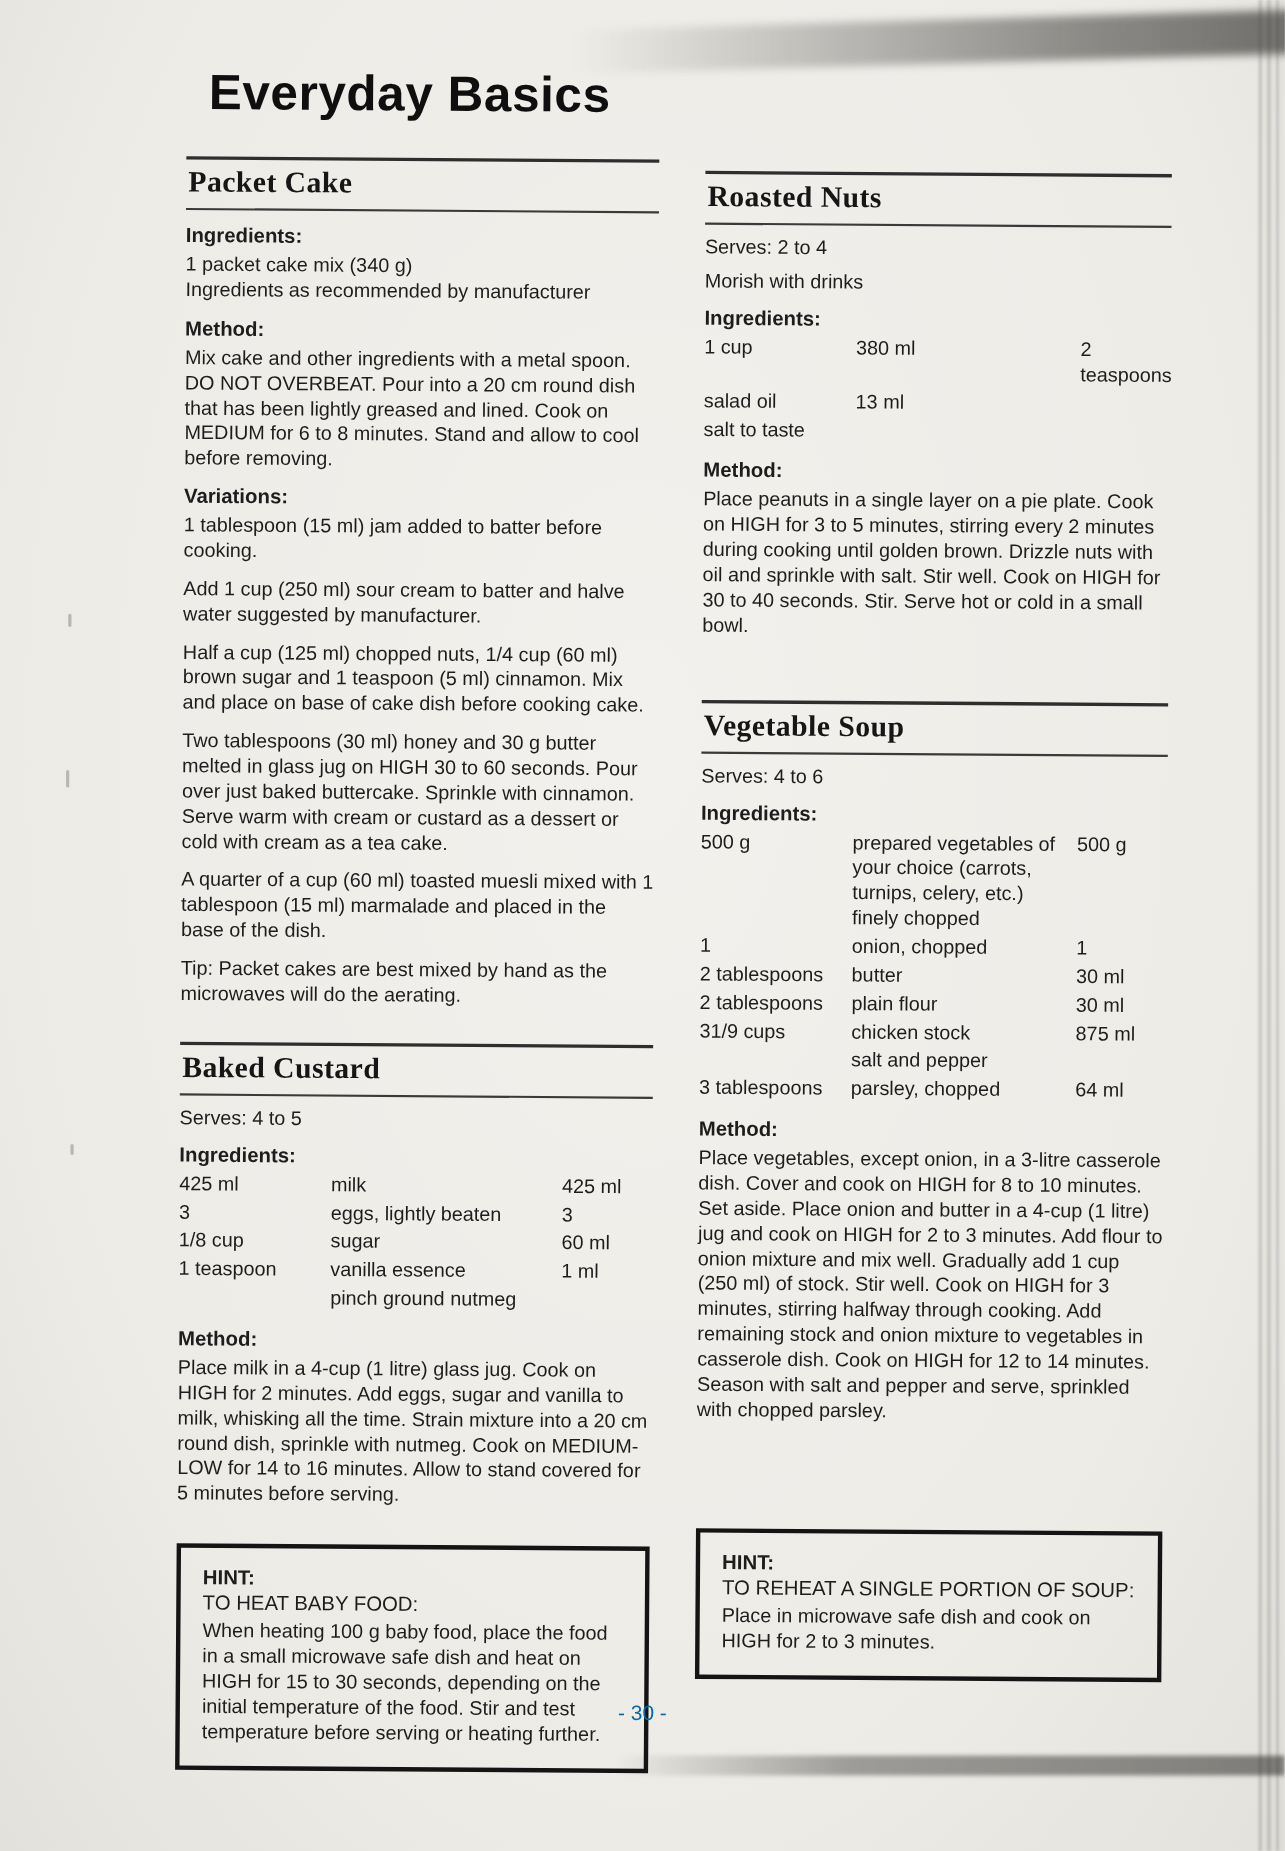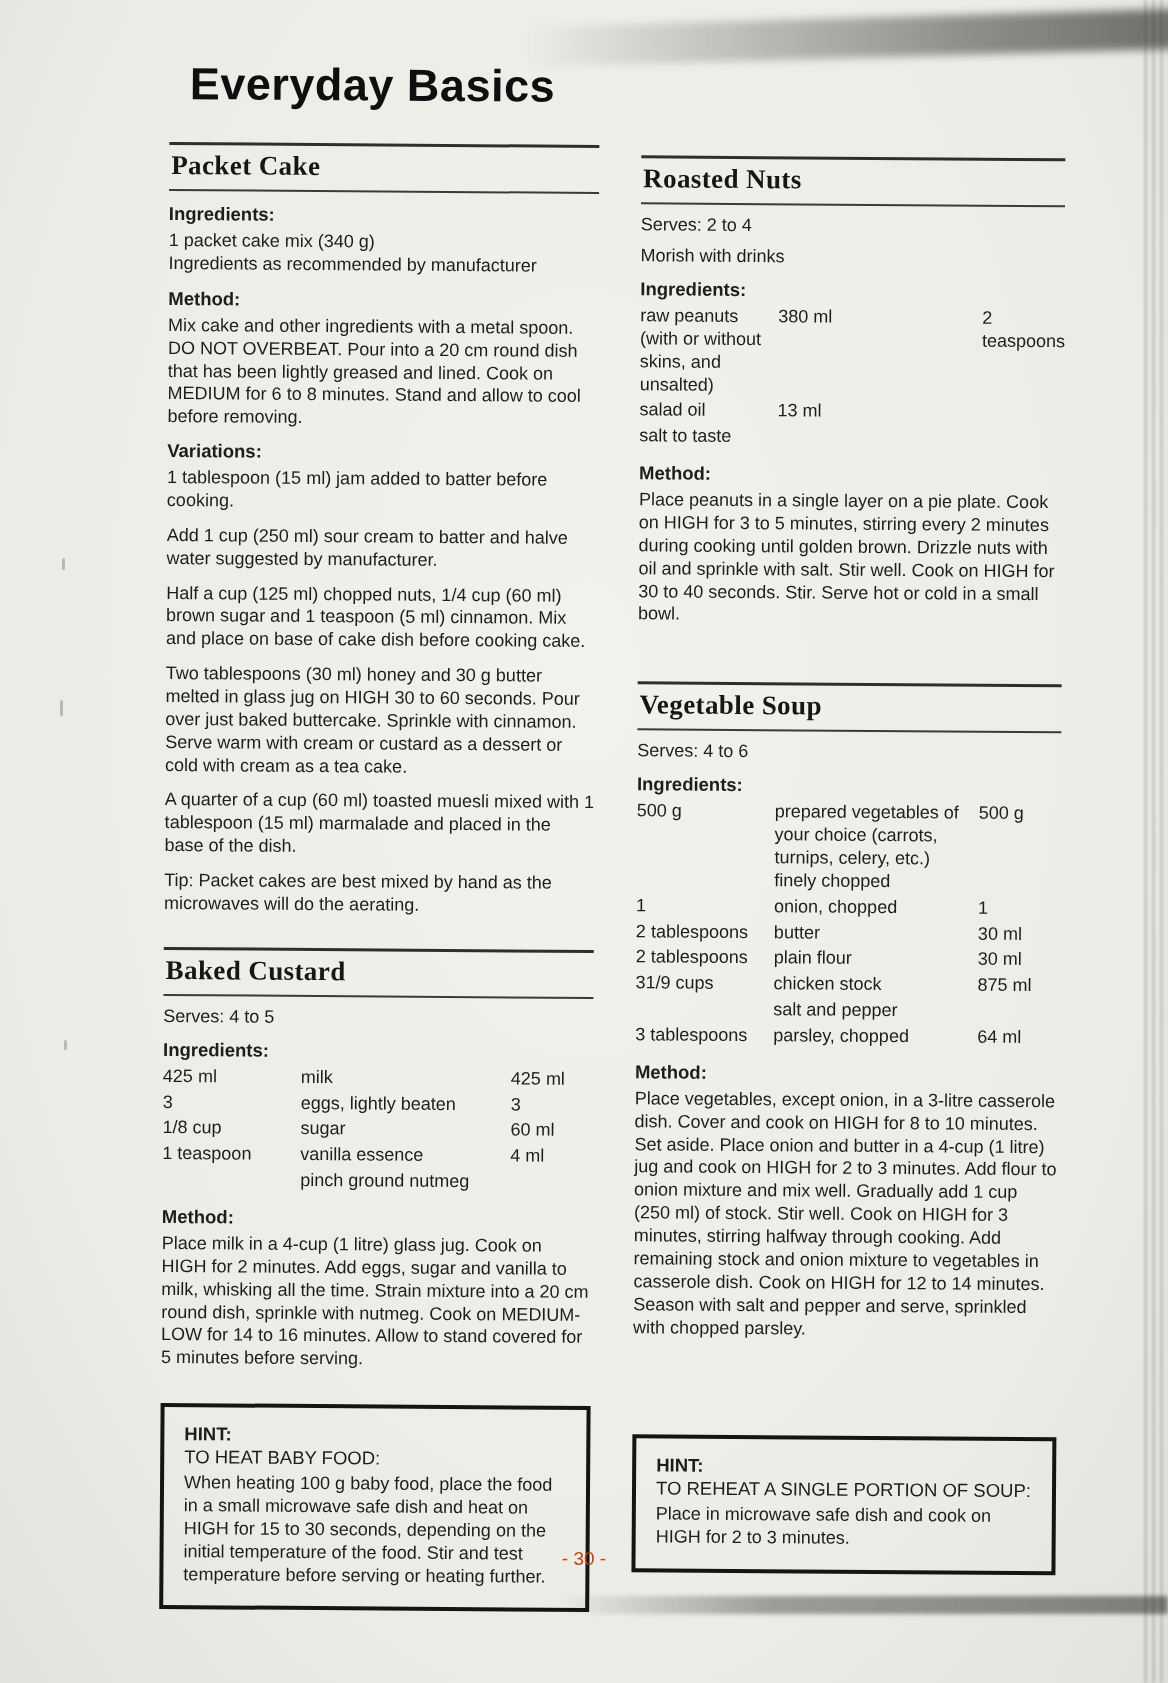--- a/index.html
+++ b/index.html
@@ -69,21 +69,21 @@
   }
   .ing-table > span{display:block;padding-bottom:3px;}
   .hint-box{border:4px solid #141414;padding:16px 20px 20px;margin-top:34px;}
   .hint-lower{margin-top:96px;}
   .hint-title{font-weight:bold;font-size:18.5px;margin:0;}
   .hint-sub{font-size:18.5px;margin:0 0 2px;line-height:1.3;}
   .hint-box p.body{margin:0;}
   .tip strong{font-weight:normal;}
   .page-number{
     position:absolute;top:1548px;left:0;width:1168px;
-    text-align:center;font-size:19px;color:#c2410c;
+    text-align:center;font-size:19px;color:#0369a1;
   }
 </style>
 </head>
 <body>
 
 <div class="sheet"></div>
 <div class="artifact artifact-top"></div>
 <div class="artifact artifact-right"></div>
 <div class="artifact artifact-bottom"></div>
 <div class="speck" style="left:62px;top:558px;width:3px;height:12px;"></div>
@@ -128,21 +128,21 @@
           <span>milk</span>
           <span>425 ml</span>
           <span>3</span>
           <span>eggs, lightly beaten</span>
           <span>3</span>
           <span>1/8 cup</span>
           <span>sugar</span>
           <span>60 ml</span>
           <span>1 teaspoon</span>
           <span>vanilla essence</span>
-          <span>4 ml</span>
+          <span>1 ml</span>
           <span></span>
           <span>pinch ground nutmeg</span>
           <span></span>
         </div>
         <p class="label">Method:</p>
         <p class="body">Place milk in a 4-cup (1 litre) glass jug. Cook on HIGH for 2 minutes. Add eggs, sugar and vanilla to milk, whisking all the time. Strain mixture into a 20 cm round dish, sprinkle with nutmeg. Cook on MEDIUM-LOW for 14 to 16 minutes. Allow to stand covered for 5 minutes before serving.</p>
       </section>
 
       <div class="hint-box">
         <p class="hint-title">HINT:</p>
@@ -155,21 +155,21 @@
     <div class="col-right">
 
       <section class="recipe">
         <div class="recipe-head">
           <h2>Roasted Nuts</h2>
         </div>
         <p class="serves">Serves: 2 to 4</p>
         <p class="note">Morish with drinks</p>
         <p class="label">Ingredients:</p>
         <div class="ing-table">
-          <span>raw peanuts (with or without skins, and unsalted)</span>
+          <span>1 cup</span>
           <span>380 ml</span>
           <span>2 teaspoons</span>
           <span>salad oil</span>
           <span>13 ml</span>
           <span></span>
           <span>salt to taste</span>
           <span></span>
         </div>
         <p class="label">Method:</p>
         <p class="body">Place peanuts in a single layer on a pie plate. Cook on HIGH for 3 to 5 minutes, stirring every 2 minutes during cooking until golden brown. Drizzle nuts with oil and sprinkle with salt. Stir well. Cook on HIGH for 30 to 40 seconds. Stir. Serve hot or cold in a small bowl.</p>

